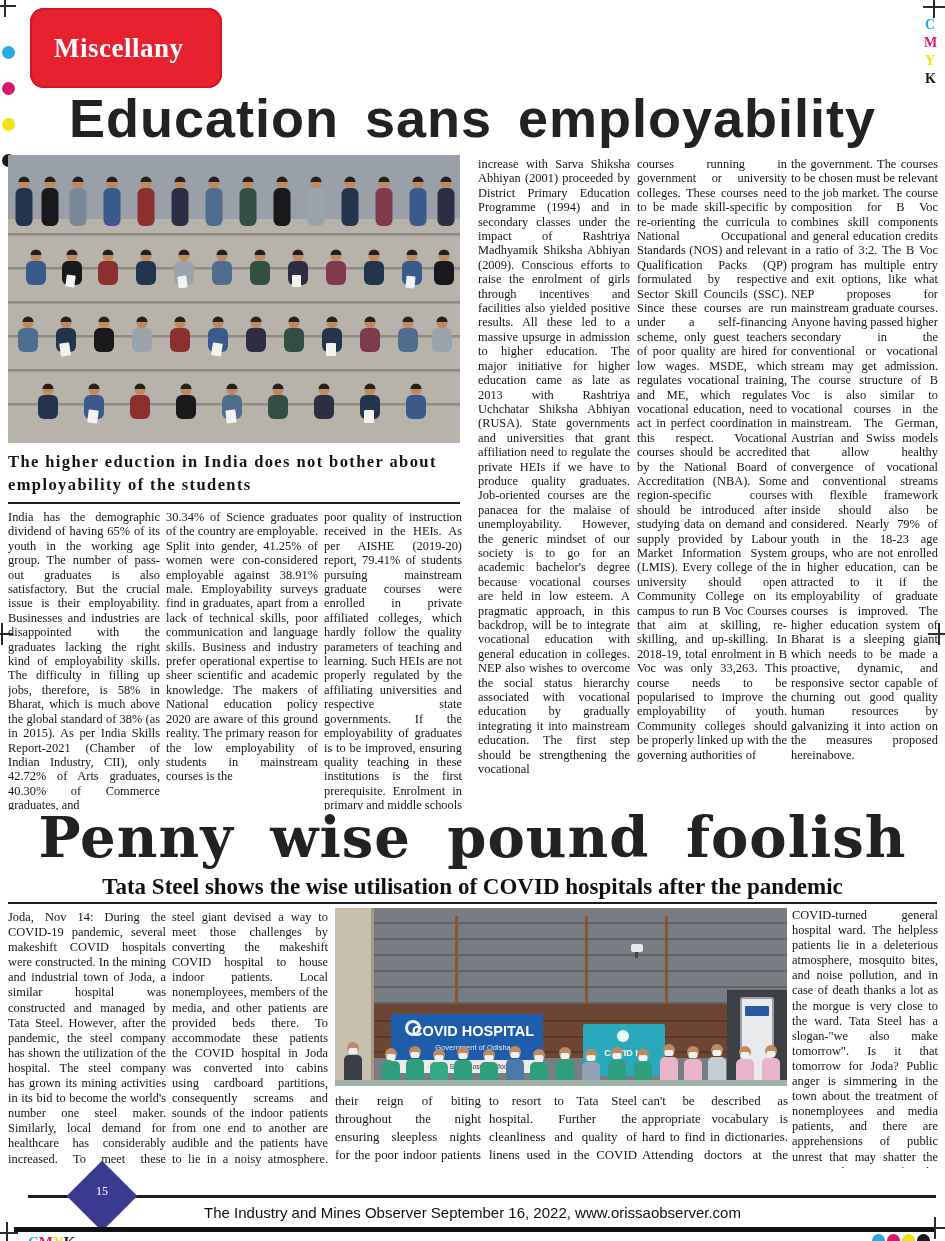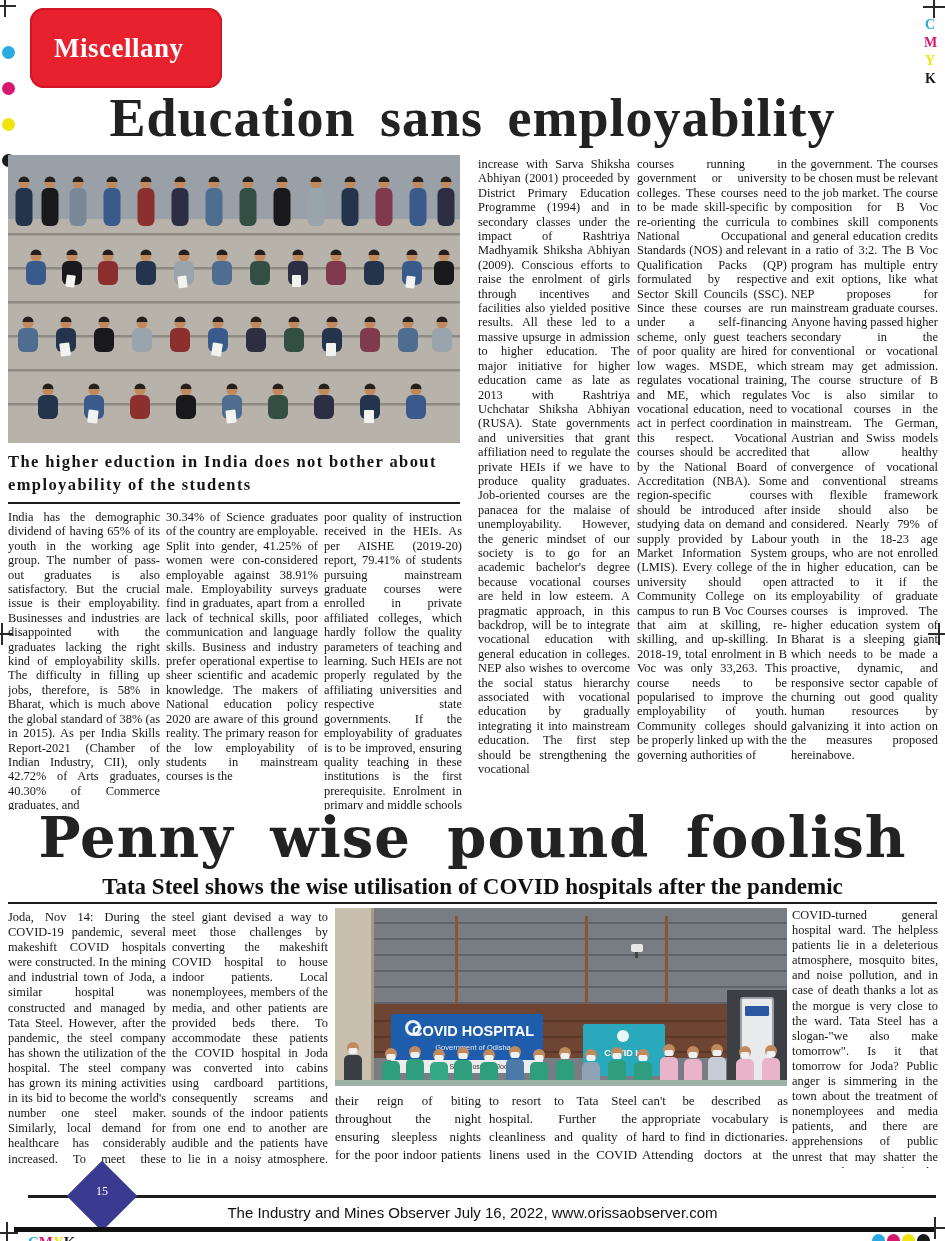--- a/index.html
+++ b/index.html
@@ -12,21 +12,21 @@
   .reg-cross .v{position:absolute;left:10px;top:0;width:1.5px;height:22px;background:#2b2b2b;}
   .dot{position:absolute;width:13px;height:13px;border-radius:50%;}
   .cmyk-letter{position:absolute;font-family:"Liberation Serif",serif;font-weight:bold;font-size:14px;line-height:14px;}
   .cmyk-word span{font-family:"Liberation Serif",serif;font-weight:bold;font-size:15px;}
   
   .badge{position:absolute;left:30px;top:8px;width:192px;height:80px;background:#e8212e;
          border-radius:14px;box-shadow:inset 0 0 0 2px #d11724;display:flex;align-items:center;}
   .badge span{color:#ffffff;font-weight:bold;font-size:27px;padding-left:24px;letter-spacing:.5px;}
   
   .headline1{position:absolute;left:0;top:88px;width:945px;text-align:center;
-             font-family:Liberation Serif, serif;font-weight:bold;font-size:54px;line-height:60px;
+             font-family:Liberation Sans, sans-serif;font-weight:bold;font-size:54px;line-height:60px;
              letter-spacing:1px;word-spacing:10px;color:#222;}
   .headline2{position:absolute;left:0;top:806px;width:945px;text-align:center;
              font-family:"DejaVu Serif",serif;font-weight:bold;font-size:56px;line-height:62px;
              letter-spacing:1px;word-spacing:16px;color:#222;}
   .subtitle2{position:absolute;left:0;top:874px;width:945px;text-align:center;
              font-family:"Liberation Serif",serif;font-weight:bold;font-size:23px;color:#111;}
   .caption1{position:absolute;left:8px;top:450px;width:452px;
             font-weight:bold;font-size:16.5px;line-height:23px;letter-spacing:1.4px;color:#151515;}
   
   .hrule{position:absolute;background:#1d1d1d;}
@@ -252,21 +252,21 @@
 </div>
 
 <div class="col colcap" style="left:335px;top:1092px;width:146px;height:74px;">their reign of biting throughout the night ensuring sleepless nights for the poor indoor patients who had no choice but</div>
 <div class="col colcap" style="left:489px;top:1092px;width:148px;height:74px;">to resort to Tata Steel hospital. Further the cleanliness and quality of linens used in the COVID turned general hospital</div>
 <div class="col colcap" style="left:642px;top:1092px;width:146px;height:74px;">can't be described as appropriate vocabulary is hard to find in dictionaries. Attending doctors at the hospital hardly visit the</div>
 <div class="col col2x" style="left:792px;top:908px;width:146px;height:260px;">COVID-turned general hospital ward. The helpless patients lie in a deleterious atmosphere, mosquito bites, and noise pollution, and in case of death thanks a lot as the morgue is very close to the ward. Tata Steel has a slogan-"we also make tomorrow". Is it that tomorrow for Joda? Public anger is simmering in the town about the treatment of nonemployees and media patients, and there are apprehensions of public unrest that may shatter the mega dreams of the Company shortly.</div>
 
 <div class="footer-line"></div>
 <div class="diamond"></div>
 <div class="pagenum">15</div>
-<div class="footer-text">The Industry and Mines Observer July 16, 2022, www.orissaobserver.com</div>
+<div class="footer-text">The Industry and Mines Observer September 16, 2022, www.orissaobserver.com</div>
 <div class="bottom-bar"></div>
 
 <div class="cmyk-word abs" style="left:28px;top:1233px;">
   <span style="color:#29abe2;">C</span><span style="color:#d6186e;">M</span><span style="color:#f0e40e;">Y</span><span style="color:#1a1a1a;">K</span>
 </div>
 <div class="dot" style="left:872px;top:1234px;background:#29abe2;"></div>
 <div class="dot" style="left:887px;top:1234px;background:#d6186e;"></div>
 <div class="dot" style="left:902px;top:1234px;background:#f0e40e;"></div>
 <div class="dot" style="left:917px;top:1234px;background:#1a1a1a;"></div>
 

